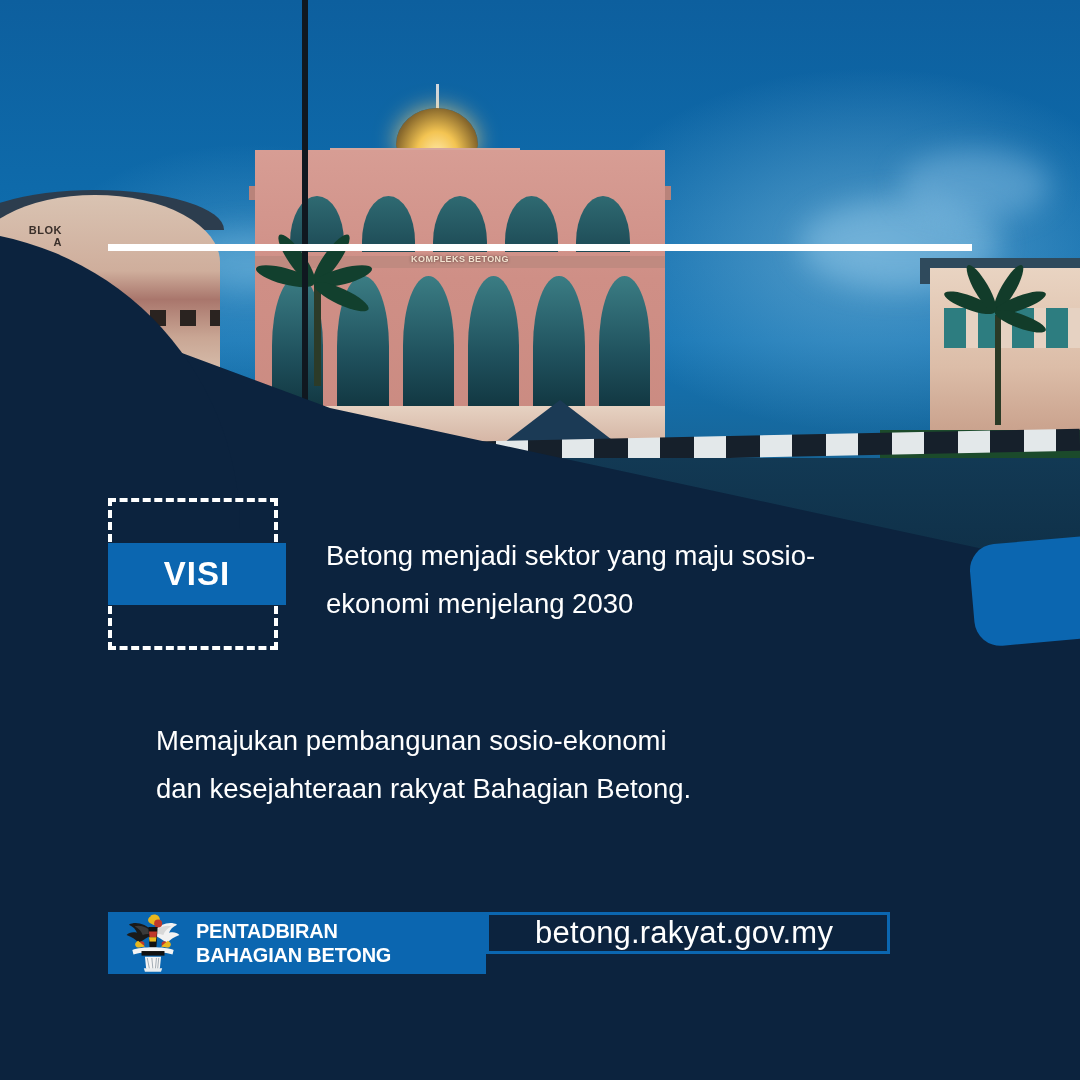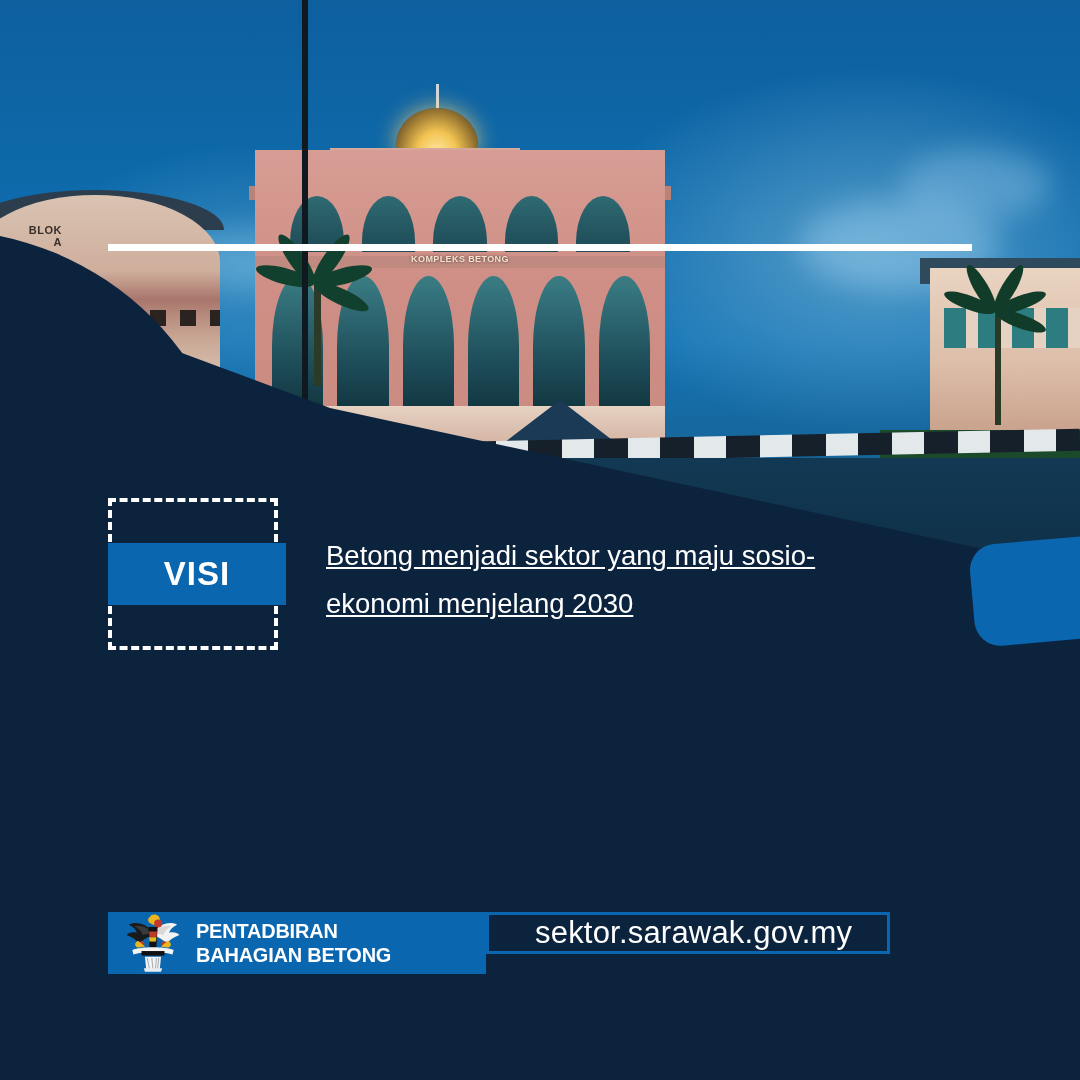--- a/index.html
+++ b/index.html
@@ -333,21 +333,21 @@
     font-weight: bold;
     letter-spacing: 1px;
   }
   .body-text {
     margin-left: 48px;
     color: #ffffff;
     font-size: 27.5px;
     line-height: 48px;
     max-width: 560px;
   }
-  .row-visi .body-text { padding-top: 34px; text-decoration: underline; }
+  .row-visi .body-text { padding-top: 34px; }
   .row-misi .body-text { padding-top: 14px; }
 
   
   .footer {
     position: absolute;
     left: 108px; top: 912px;
     width: 782px; height: 90px;
     display: flex;
     align-items: flex-start;
   }
@@ -468,20 +468,21 @@
   <div class="row row-visi">
     <div class="tag-box">
       <div class="tag-bar">
         <span class="tag-label">VISI</span>
       </div>
     </div>
     <div class="body-text">Betong menjadi sektor yang maju sosio-ekonomi menjelang 2030</div>
   </div>
 
   <div class="row row-misi">
+    <div class="body-text">Memajukan pembangunan sosio-ekonomi dan kesejahteraan rakyat Bahagian Betong.</div>
   </div>
 
   <div class="footer">
     <div class="footer-brand">
       <svg class="crest" viewBox="0 0 100 108">
 
         <path d="M50 34 C36 20 20 16 8 22 C16 26 20 30 22 36 C14 34 8 36 4 40 C14 44 20 48 26 54 C34 48 42 42 50 40 Z" fill="#1a1a1a"></path>
         <path d="M50 34 C64 20 80 16 92 22 C84 26 80 30 78 36 C86 34 92 36 96 40 C86 44 80 48 74 54 C66 48 58 42 50 40 Z" fill="#f2f2f2"></path>
         <path d="M50 36 C40 26 28 22 18 25 C26 30 30 34 32 40 C38 38 44 38 50 40 Z" fill="#3a3a3a"></path>
         <path d="M50 36 C60 26 72 22 82 25 C74 30 70 34 68 40 C62 38 56 38 50 40 Z" fill="#d8d8d8"></path>
@@ -506,17 +507,17 @@
         <path d="M36 78 L64 78 L62 98 C56 104 44 104 38 98 Z" fill="#f4f4f4"></path>
         <path d="M40 80 L44 100 M48 80 L50 102 M56 80 L54 102 M60 80 L58 100" stroke="#9aa5ad" stroke-width="1.6"></path>
         <path d="M34 98 L66 98 L64 104 L36 104 Z" fill="#e9ecee"></path>
       </svg>
       <div class="brand-text">
         <span>PENTADBIRAN</span><br>
         <span>BAHAGIAN BETONG</span>
       </div>
     </div>
     <div class="footer-url">
-      <span class="url-text">sektor.sarawak.gov.my</span>
+      <span class="url-text">betong.rakyat.gov.my</span>
     </div>
   </div>
 
 </div>
 
 </body></html>

